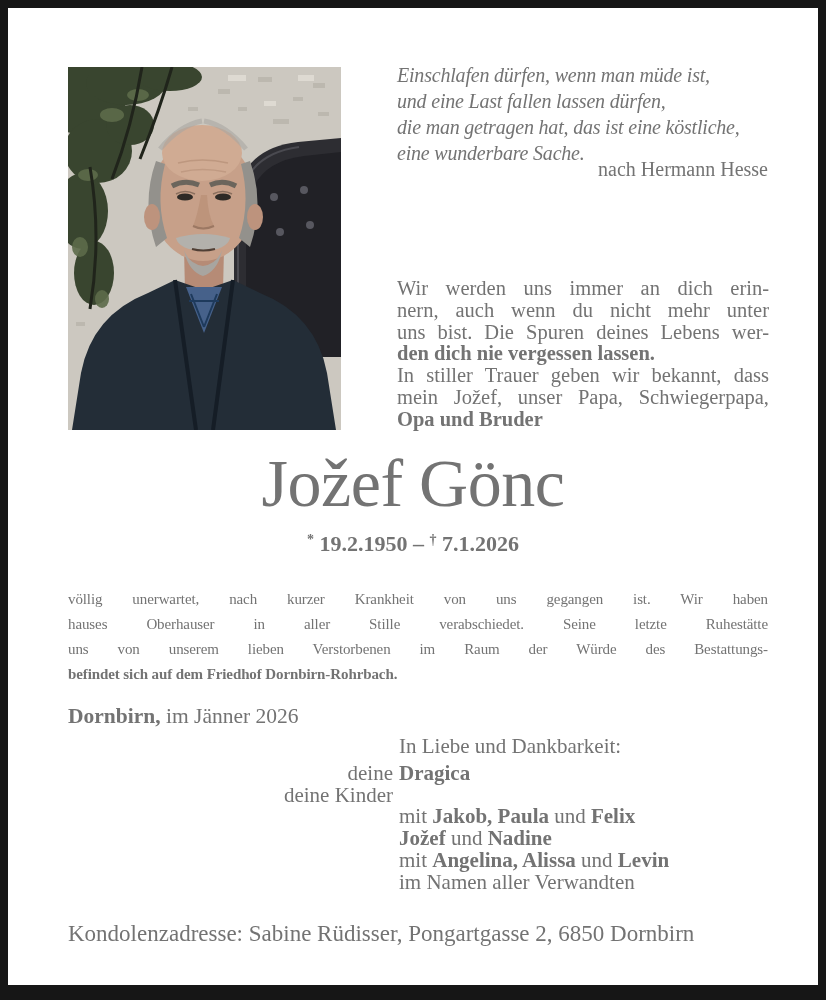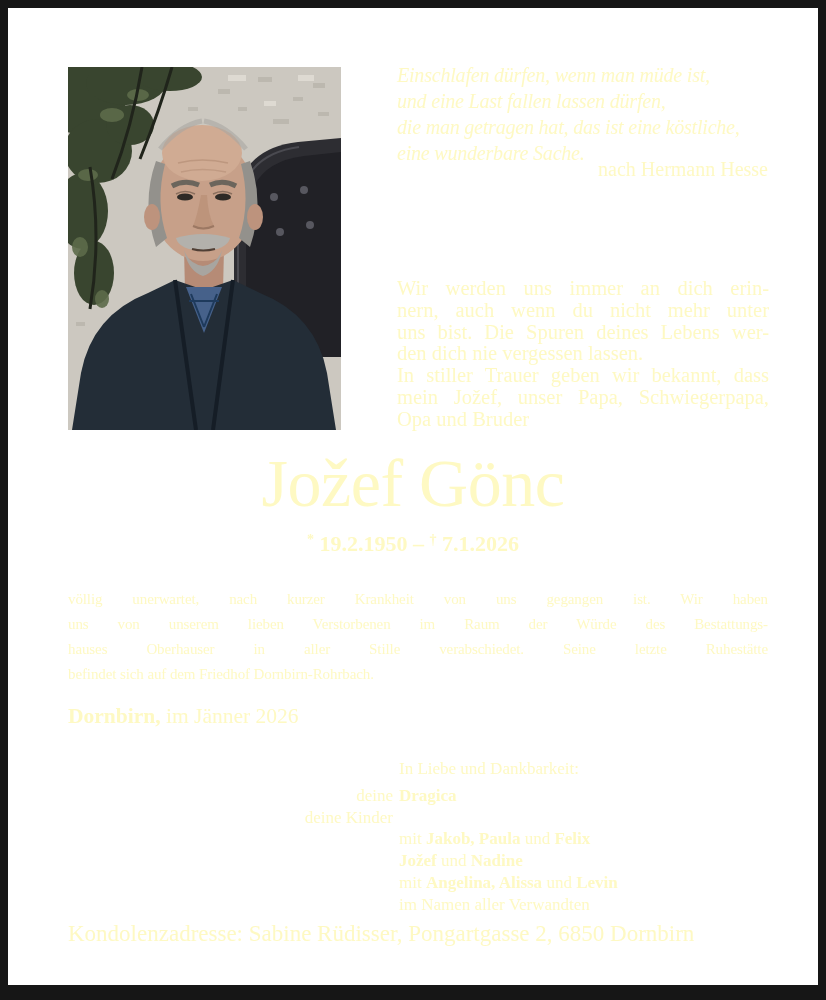--- a/index.html
+++ b/index.html
@@ -1,46 +1,46 @@
 <!DOCTYPE html>
 <html lang="de"><head>
 <meta charset="utf-8">
 <title>Jožef Gönc</title>
 <style>
   html,body{margin:0;padding:0;background:#e8e8e8;}
   .page{
     position:relative;width:826px;height:1000px;margin:0 auto;
     background:#161616;
     font-family:"Liberation Serif", serif;
-    color:#fef9c3;
+    color:#737373;
     overflow:hidden;
   }
   .paper{position:absolute;left:8px;top:8px;width:810px;height:977px;background:#ffffff;}
   
   .photo{position:absolute;left:68px;top:67px;width:273px;height:363px;display:block;}
   
   .quote{position:absolute;left:397px;top:62px;width:372px;font-style:italic;font-size:20px;line-height:26px;letter-spacing:-0.2px;}
   .qline{white-space:nowrap;}
   .attr{position:absolute;left:397px;top:158px;width:371px;text-align:right;font-size:20px;}
   
   .intro{position:absolute;left:397px;top:278px;width:372px;font-size:20.5px;line-height:21.8px;}
   .jl{text-align:justify;text-align-last:justify;text-justify:inter-word;}
-  .ll{text-align:left;text-align-last:left;}
+  .ll{text-align:left;text-align-last:left;font-weight:bold;}
   
   .name{position:absolute;left:63px;top:448px;width:700px;text-align:center;font-size:68px;line-height:70px;letter-spacing:-0.5px;}
   .dates{position:absolute;left:63px;top:531px;width:700px;text-align:center;font-weight:bold;font-size:22px;}
   .sym{font-size:14px;vertical-align:7px;}
   .dash{letter-spacing:0;}
   
   .announce{position:absolute;left:68px;top:587px;width:700px;font-size:15px;line-height:25px;letter-spacing:-0.1px;}
   
   .dateline{position:absolute;left:68px;top:704px;font-size:21.5px;}
   .b{font-weight:bold;}
   
-  .family{position:absolute;left:68px;top:736px;width:700px;font-size:17px;line-height:21.8px;margin-top:22px;}
+  .family{position:absolute;left:68px;top:736px;width:700px;font-size:21px;line-height:21.8px;}
   .frow{display:flex;}
   .frow.head{margin-bottom:5px;}
   .flabel{width:325px;flex:none;text-align:right;}
   .fval{padding-left:6px;}
   
   .condolence{position:absolute;left:68px;top:921px;font-size:23px;}
 </style>
 </head>
 <body>
 
@@ -165,22 +165,22 @@
   <div class="dates">
     <span class="sym">*</span>
     <span>19.2.1950</span>
     <span class="dash">–</span>
     <span class="sym">†</span>
     <span>7.1.2026</span>
   </div>
 
   <div class="announce">
     <div class="jl">völlig unerwartet, nach kurzer Krankheit von uns gegangen ist. Wir haben</div>
+    <div class="jl">hauses Oberhauser in aller Stille verabschiedet. Seine letzte Ruhestätte</div>
     <div class="jl">uns von unserem lieben Verstorbenen im Raum der Würde des Bestattungs-</div>
-    <div class="jl">hauses Oberhauser in aller Stille verabschiedet. Seine letzte Ruhestätte</div>
     <div class="ll">befindet sich auf dem Friedhof Dornbirn-Rohrbach.</div>
   </div>
 
   <div class="dateline">
     <span class="b">Dornbirn,</span>
     <span>im Jänner 2026</span>
   </div>
 
   <div class="family">
     <div class="frow head">

